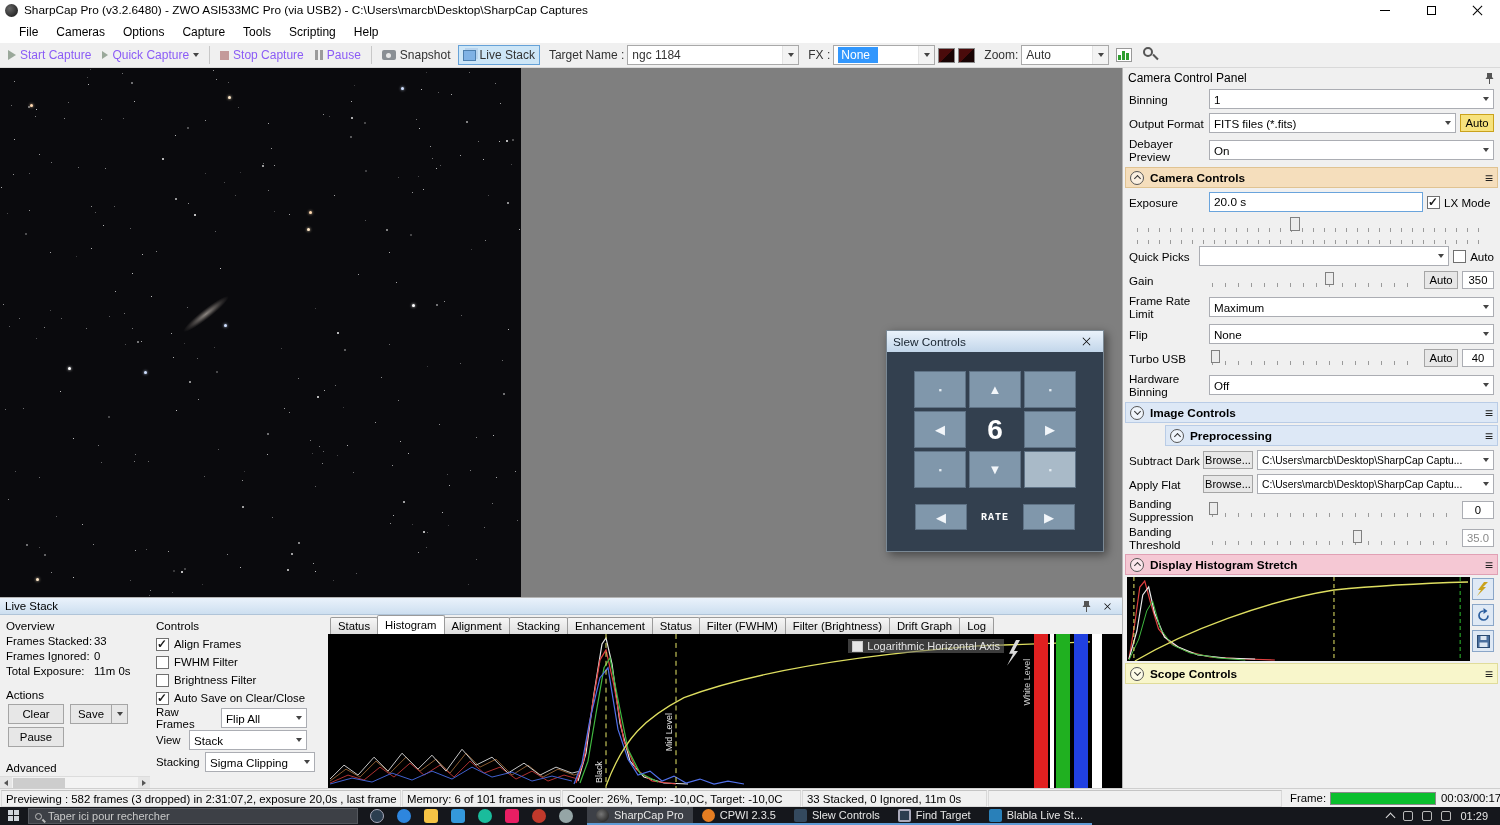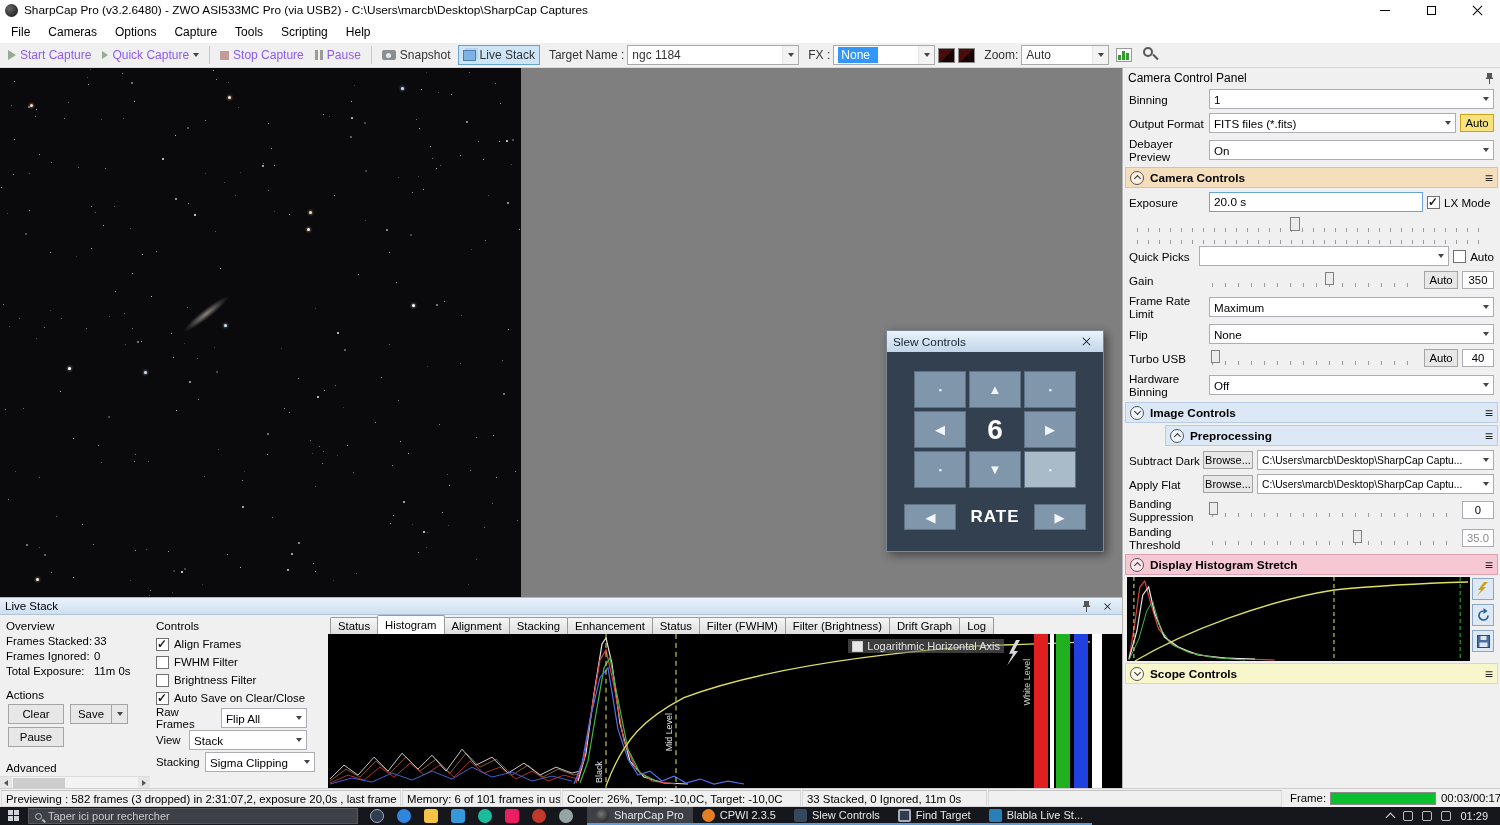--- a/index.html
+++ b/index.html
@@ -13,21 +13,21 @@
   .title-text { font-size:11.8px; white-space:nowrap; }
   .wc { margin-left:auto; display:flex; height:20px; }
   .wc-btn { width:46px; height:20px; display:flex; align-items:center; justify-content:center; }
   .ic-min { width:10px; height:1px; background:#000; }
   .ic-max { width:9px; height:9px; border:1px solid #000; }
   .ic-close { position:relative; width:11px; height:11px; }
   .ic-close::before,.ic-close::after { content:""; position:absolute; left:-1px; top:5px; width:13px; height:1px; background:#000; }
   .ic-close::before { transform:rotate(45deg);} .ic-close::after{ transform:rotate(-45deg);}
 
   
-  #menubar { position:absolute; left:0; top:20px; width:100%; height:23px; background:#fff; display:flex; align-items:flex-end; padding-left:2px; }
+  #menubar { position:absolute; left:0; top:20px; width:100%; height:23px; background:#fff; display:flex; align-items:flex-end; padding-left:10px; }
   .menu-item { padding:0 9px; height:100%; display:flex; align-items:center; font-size:12px; }
 
   
   #toolbar { position:absolute; left:0; top:43px; width:100%; height:25px; background:#f0f0f0; border-bottom:1px solid #d9d9d9; display:flex; align-items:center; padding:0 4px; gap:3px; font-size:12px; color:#333; }
   .tbtn { display:flex; align-items:center; gap:4px; padding:2px 4px; white-space:nowrap; }
   .tbtn.disabled { color:#8b5cf6; }
   .tbtn.selected { background:#cde6f7; border:1px solid #66a2d8; }
   .tsep { width:1px; height:18px; background:#c8c8c8; margin:0 3px; }
   .tlabel { margin-left:6px; white-space:nowrap; }
   .ic-play { width:0; height:0; border-top:5px solid transparent; border-bottom:5px solid transparent; border-left:8px solid #9aa89a; }
@@ -60,21 +60,21 @@
   .slew-tb { height:21px; background:linear-gradient(#eaf2fb,#c2d6ea); display:flex; align-items:center; padding:0 6px; font-size:11.8px; color:#16222e; }
   .slew-close { margin-left:auto; width:22px; height:17px; display:flex; align-items:center; justify-content:center; }
   .slew-close .ic-close { transform:scale(.8); }
   .slew-grid { display:grid; grid-template-columns:repeat(3,52px); grid-auto-rows:37px; gap:3px; justify-content:center; margin-top:19px; }
   .sbtn { background:#8097ab; border:1px solid #5f7285; display:flex; align-items:center; justify-content:center; color:#f2f6fa; font-size:13px; }
   .sbtn.dot { font-size:9px; color:#e4ecf2; }
   .sbtn.lit { background:#a9bac8; }
   .srate { display:flex; align-items:center; justify-content:center; color:#fff; font-size:28px; font-weight:bold; }
   .slew-bottom { display:flex; align-items:center; justify-content:center; gap:14px; margin-top:16px; }
   .sbtn.small { width:52px; height:26px; }
-  .rate-lbl { color:#fff; font-size:17px; font-weight:bold; letter-spacing:1px; }
+  .rate-lbl { color:#fff; font-size:10px; font-weight:bold; letter-spacing:1px;font-family:Liberation Mono, monospace; }
 
   
   #ccp { position:absolute; left:1122px; top:68px; width:378px; height:720px; background:#f0f0f0; border-left:1px solid #b5b5b5; padding:1px 2px; overflow:hidden; }
   .ccp-title { height:18px; display:flex; align-items:center; padding:0 3px; }
   .ccp-title .pin-wrap { margin-left:auto; }
   .row { display:flex; align-items:center; padding:2px 4px; gap:4px; }
   .lbl { width:76px; font-size:11.6px; line-height:13px; flex-shrink:0; }
   .sel { flex:1; height:20px; background:#fff; border:1px solid #abadb3; display:flex; align-items:center; padding:0 4px; font-size:11.6px; overflow:hidden; white-space:nowrap; min-width:0; }
   .sel .chev-tri { margin-left:auto; }
   .sel.small-text { font-size:10.3px; }

